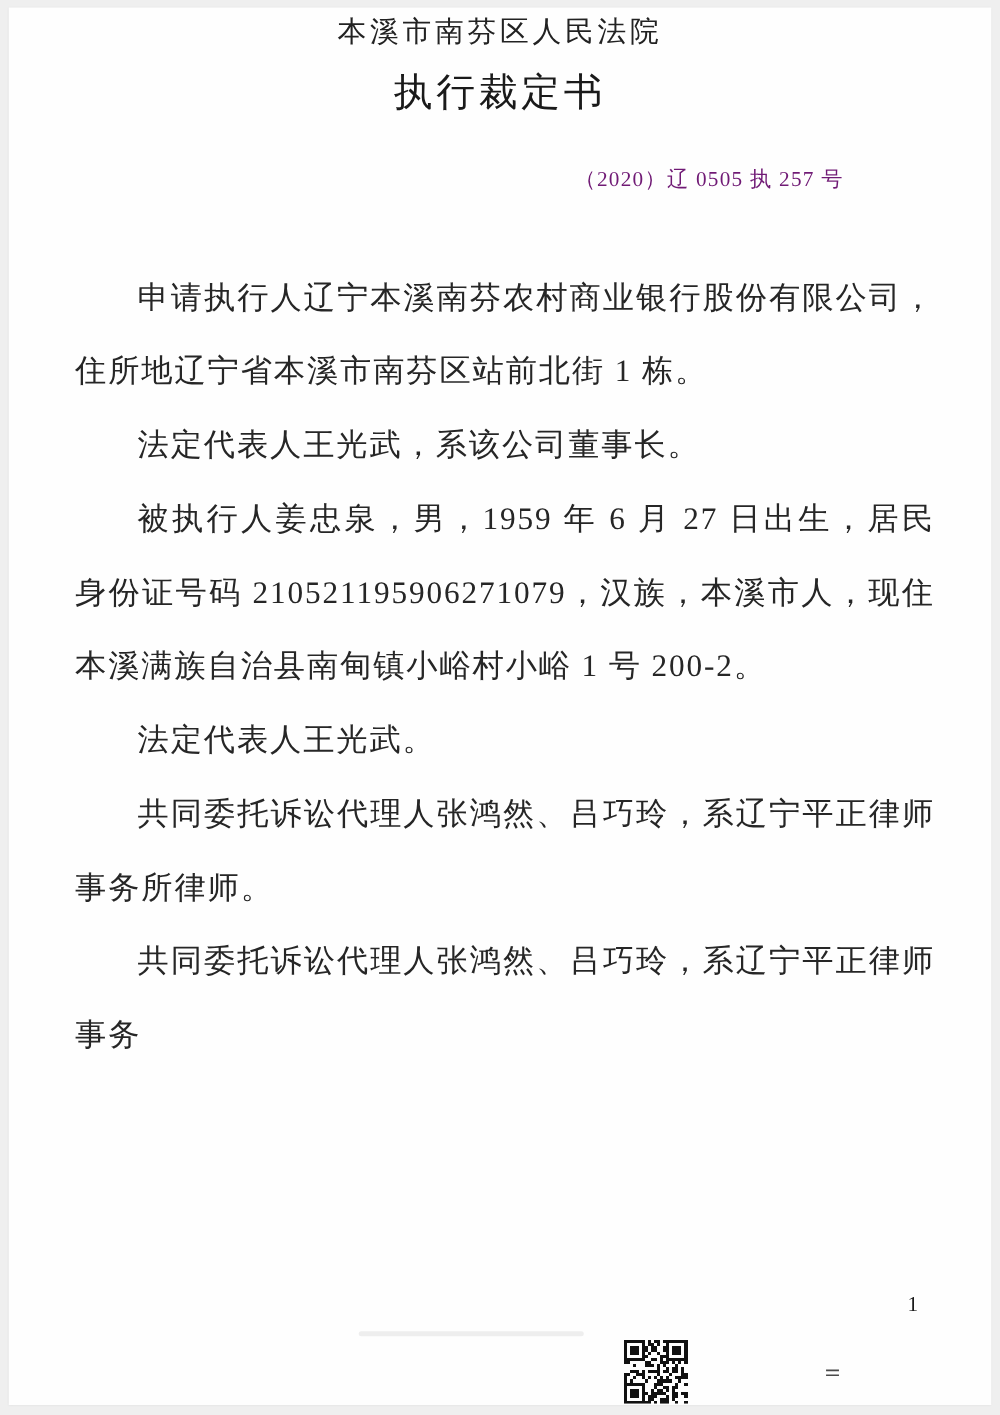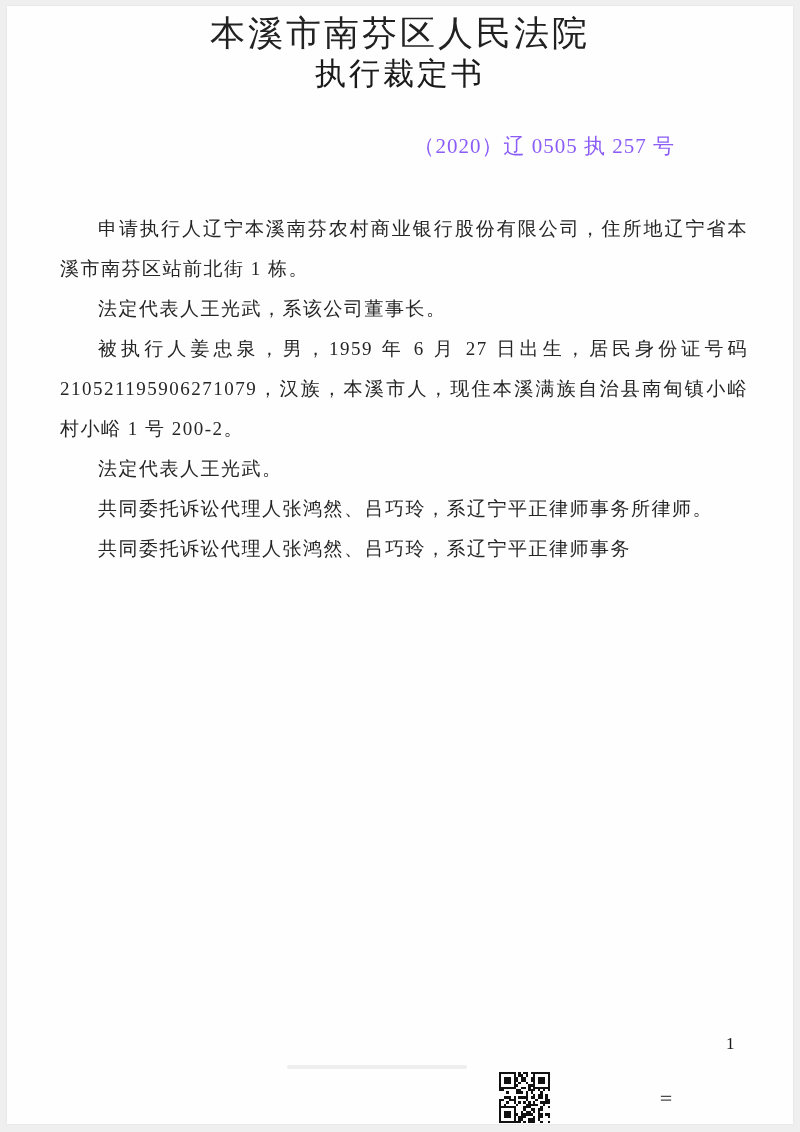--- a/index.html
+++ b/index.html
@@ -19,47 +19,47 @@
     left: 7px; top: 6px;
     width: 786px; height: 1118px;
     background: #fefefe;
     box-shadow: 0 0 2px rgba(0,0,0,0.08);
     color: #1f1f1f;
   }
   .court-name {
     position: absolute;
     left: 0; top: 4px; width: 100%;
     text-align: center;
-    font-size: 35px;
+    font-size: 23px;
     font-weight: 400;
     letter-spacing: 3px;
     color: #222;
   }
   .doc-title {
     position: absolute;
     left: 0; top: 47px; width: 100%;
     text-align: center;
     font-size: 31px;
     font-weight: 400;
     letter-spacing: 3px;
     color: #1a1a1a;
   }
   .case-number {
     position: absolute;
     right: 118px; top: 126px;
-    font-size: 21px;
+    font-size: 17px;
     letter-spacing: 1px;
-    color: #8b5cf6;
+    color: #701a75;
   }
   .content {
     position: absolute;
     left: 53px; top: 203px;
     width: 688px;
-    font-size: 19px;
-    line-height: 40px;
+    font-size: 25px;
+    line-height: 59px;
     text-align: justify;
     color: #262626;
     letter-spacing: 1.5px;
   }
   .content p {
     text-indent: 2em;
     margin: 0;
   }
   .page-number {
     position: absolute;

